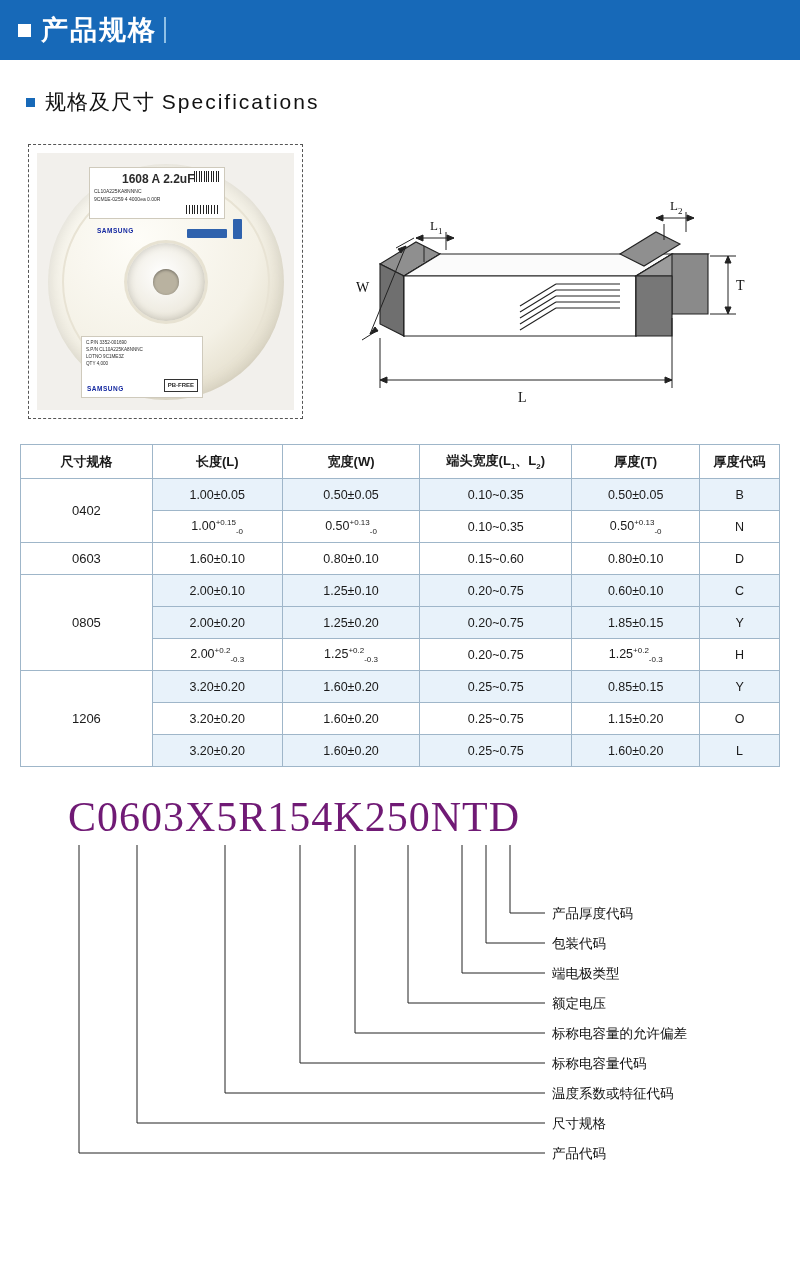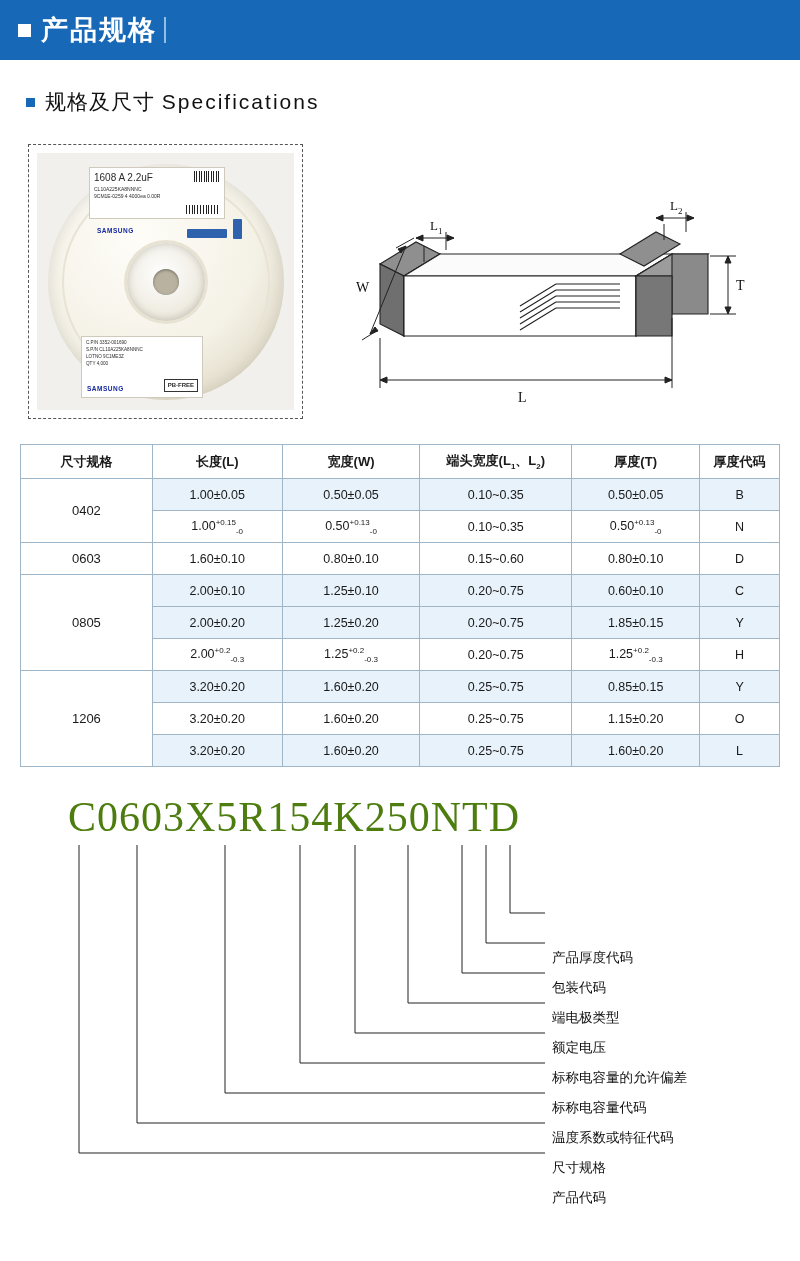--- a/index.html
+++ b/index.html
@@ -141,21 +141,21 @@
     left: 52px; top: 14px;
     width: 136px; height: 52px;
     background: #ffffff;
     border: 1px solid #cfcabc;
     font-size: 5px;
     line-height: 1.45;
     padding: 3px 4px;
     color: #2b2b2b;
     overflow: hidden;
   }
-  .label-top .big { font-size: 10px; font-weight: normal; }
+  .label-top .big { font-size: 12px; font-weight: bold; margin-left: 28px; }
   .label-top .bar {
     position: absolute; right: 4px; top: 3px;
     width: 26px; height: 11px;
     background: repeating-linear-gradient(90deg,#222 0 1px,#fff 1px 2.4px);
   }
   .label-top .bar2 {
     position: absolute; right: 4px; bottom: 4px;
     width: 34px; height: 9px;
     background: repeating-linear-gradient(90deg,#222 0 1px,#fff 1px 2.8px);
   }
@@ -234,30 +234,29 @@
     margin-top: 26px;
     height: 410px;
   }
   .pn {
     position: absolute;
     left: 68px; top: 0;
     font-size: 42px;
     letter-spacing: 1px;
     font-family: "Liberation Serif", serif;
     font-weight: normal;
-    color: #4d7c0f;
+    color: #701a75;
     white-space: nowrap;
   }
   .decode svg { position: absolute; left: 0; top: 0; }
   .dlabel {
     position: absolute;
     font-size: 13.5px;
     color: #111;
     white-space: nowrap;
-    margin-top: 44px;
   }
 </style>
 </head>
 <body>
 
 <div class="header">
   <div class="header-square"></div>
   <div class="header-cn">产品规格</div>
   <div class="header-divider"></div>
 </div>

